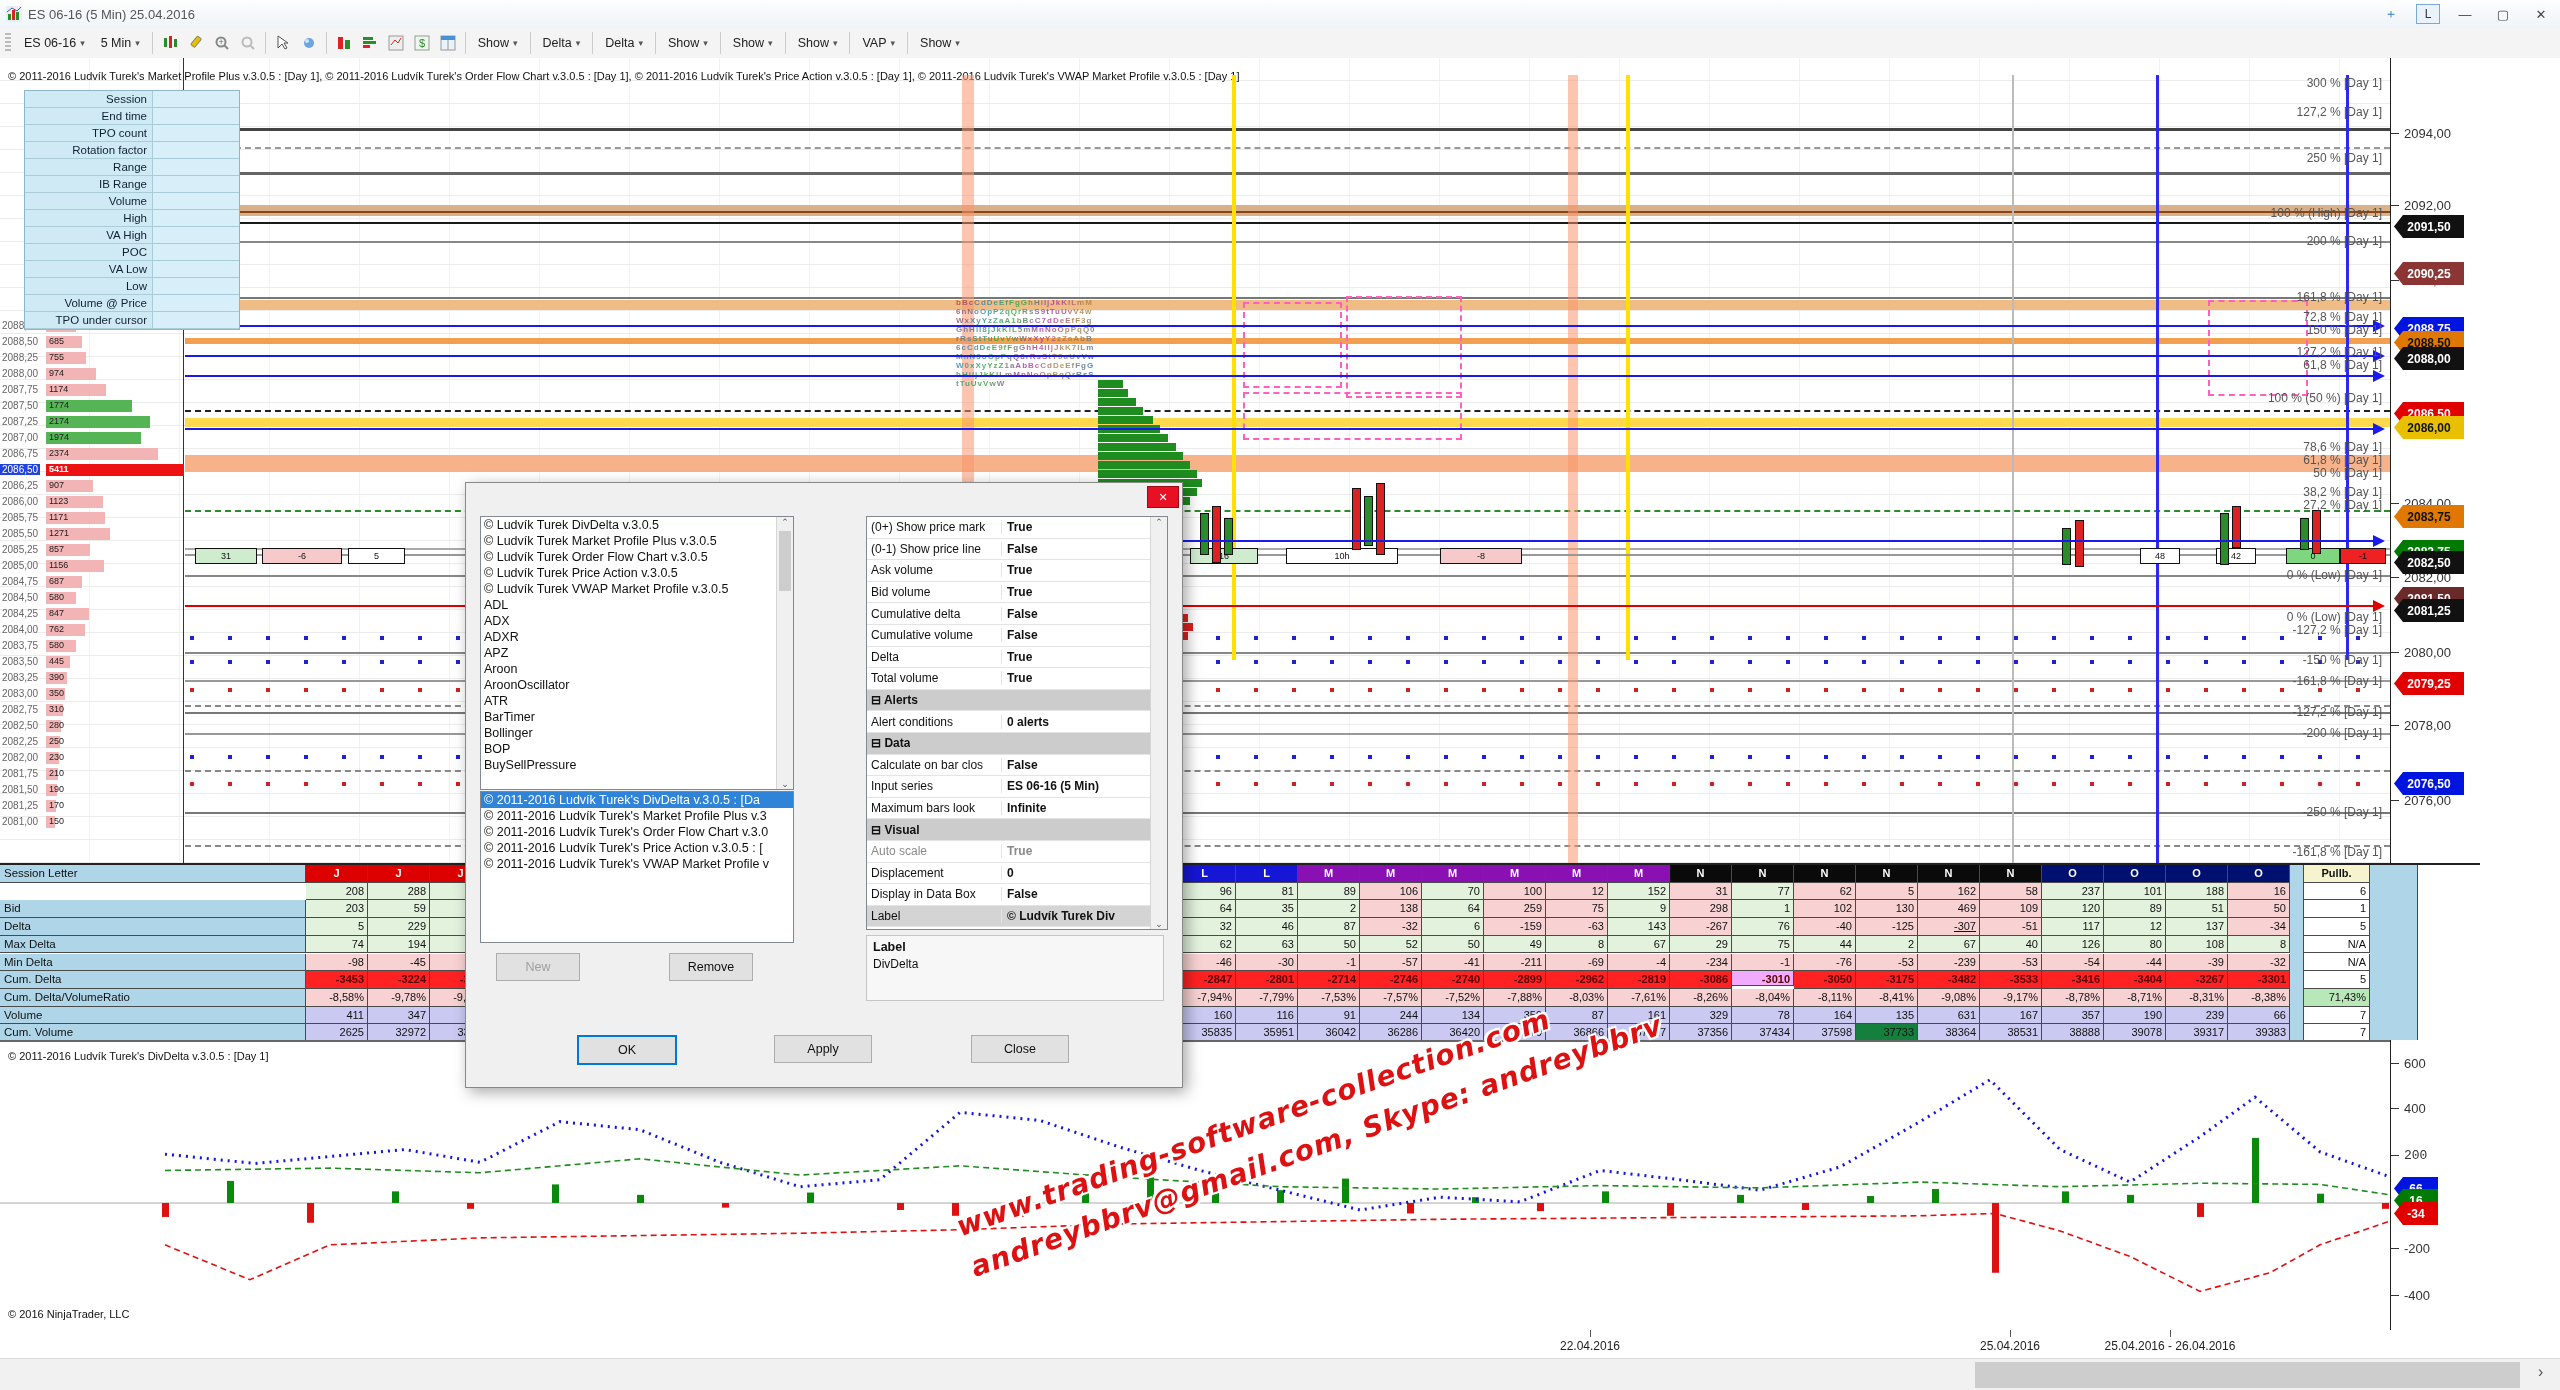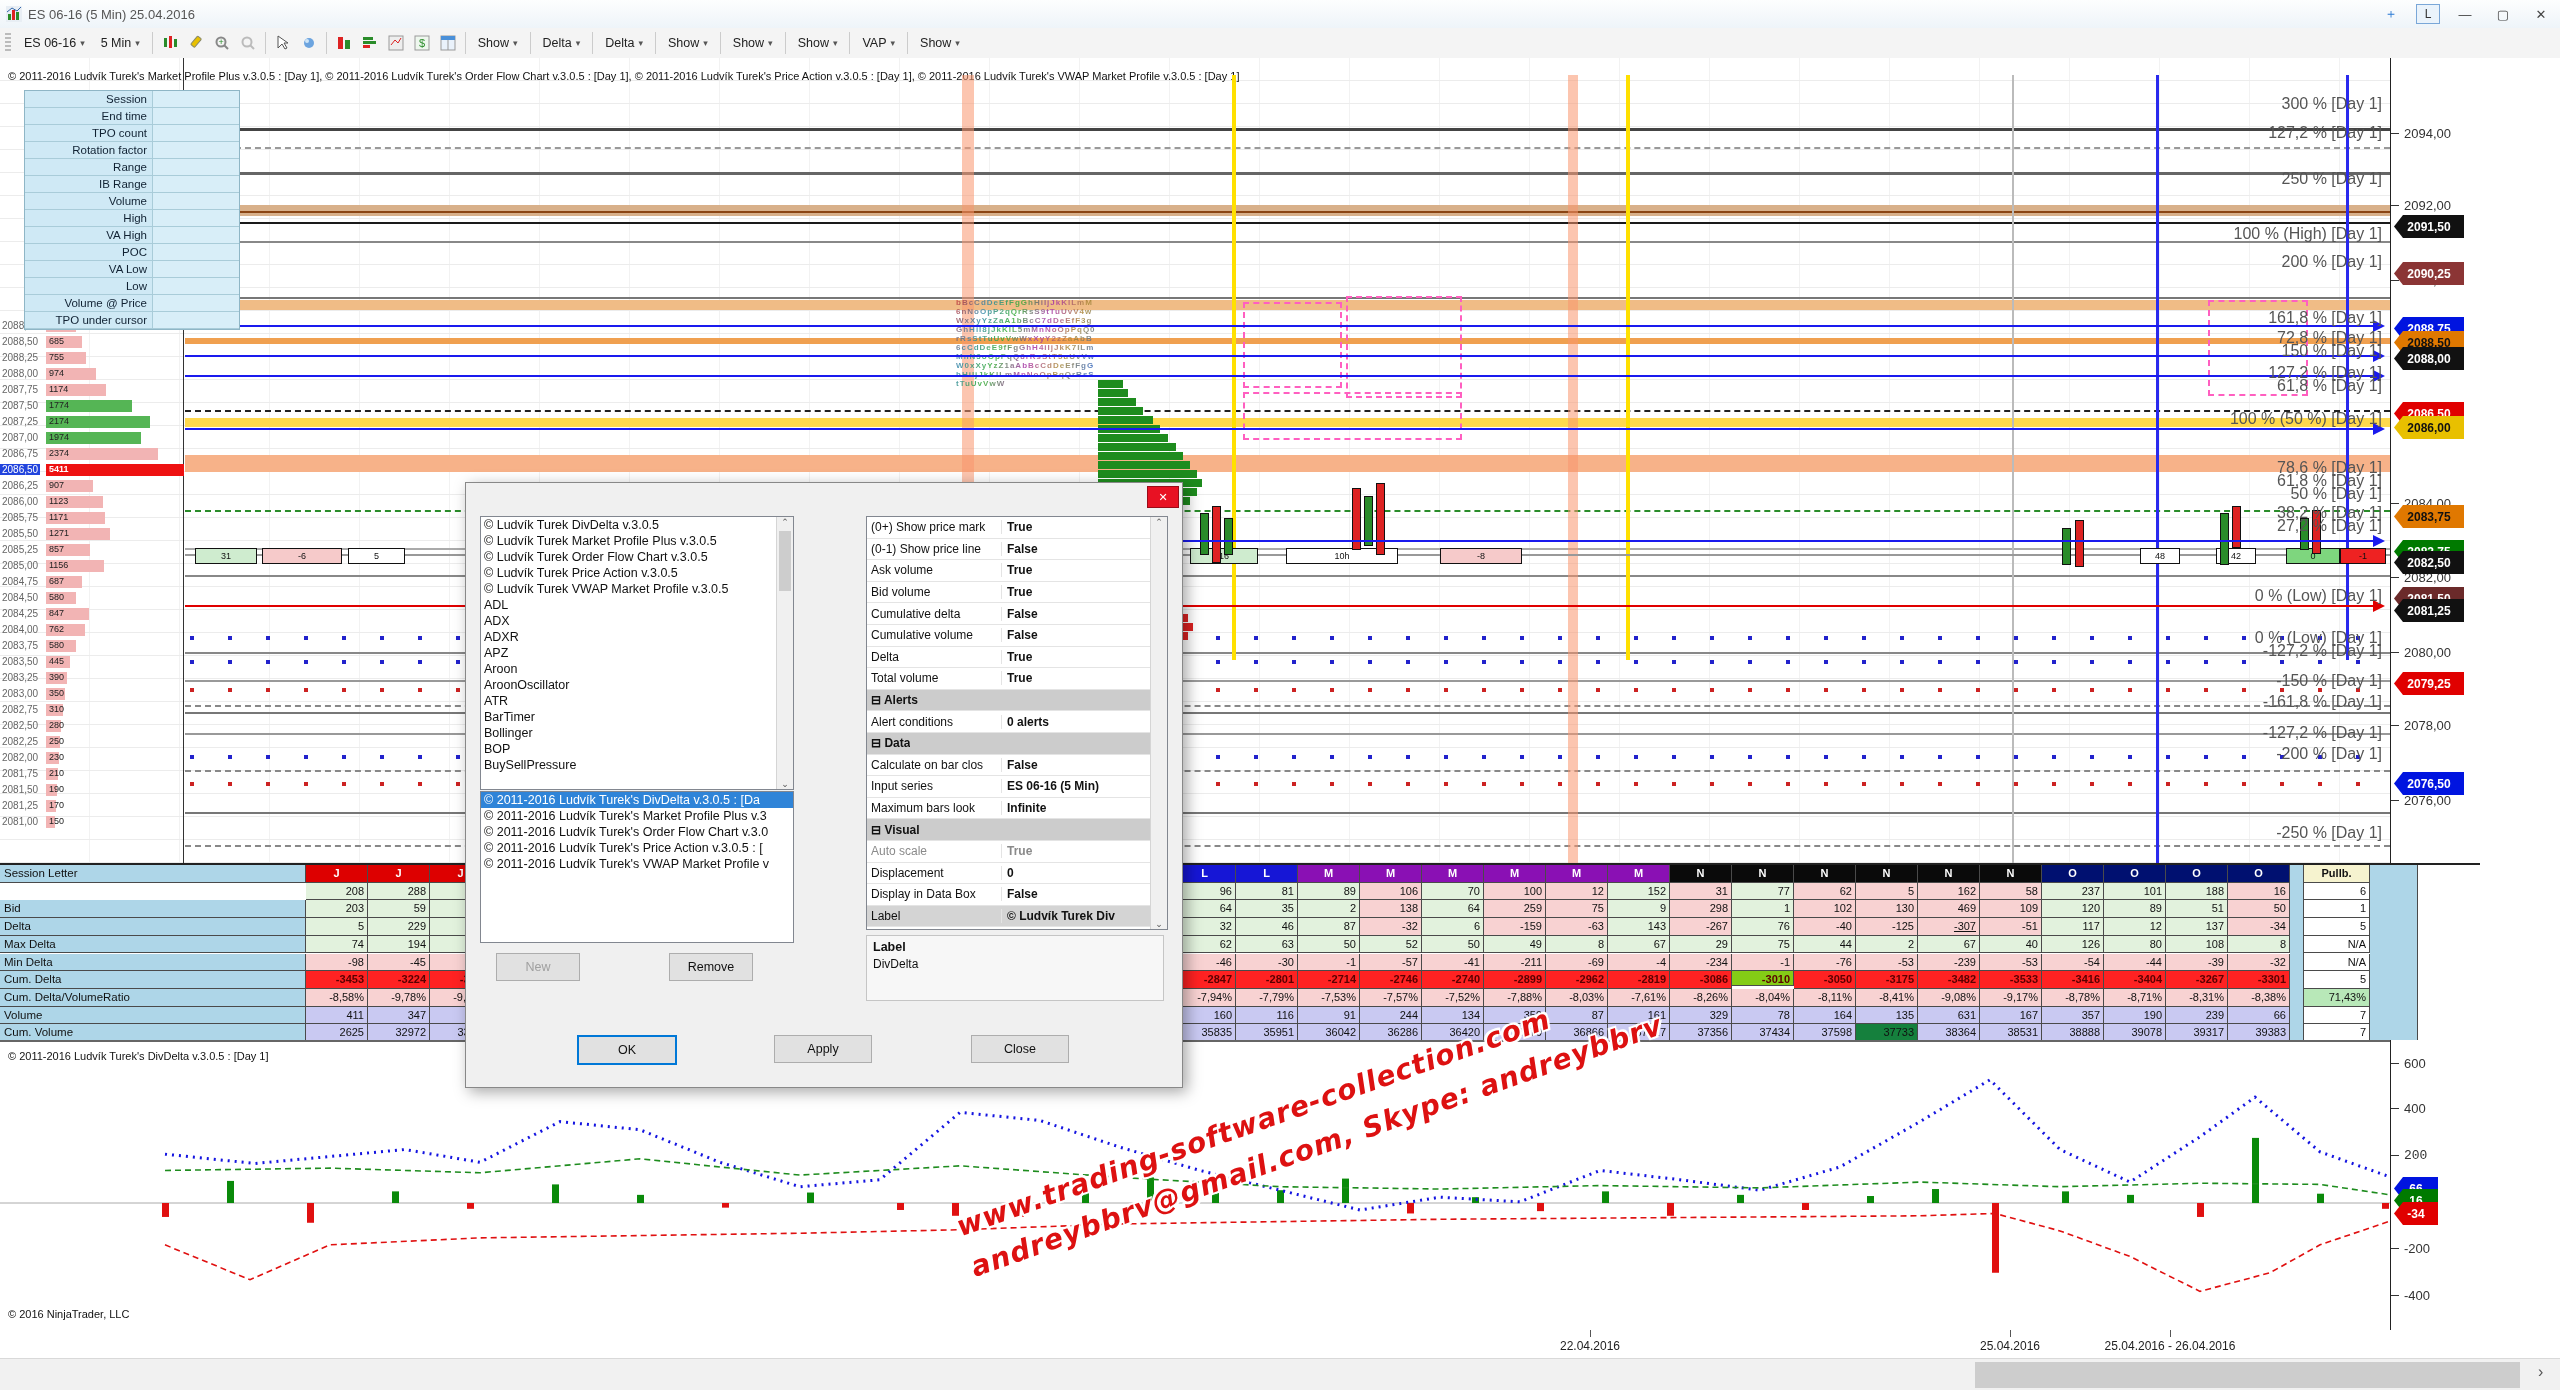--- a/index.html
+++ b/index.html
@@ -26,21 +26,21 @@
   #plot{left:0;top:0;width:2390px;height:982px;overflow:hidden;
     background-image:repeating-linear-gradient(transparent 0 22px,#ececec 22px 23px),
                      repeating-linear-gradient(90deg,transparent 0 89px,#f2f2f2 89px 90px);}
   #plotLeftLine{left:183px;top:0;width:1px;height:982px;background:#333;}
   #axis{left:2390px;top:0;width:170px;height:982px;background:#fff;border-left:1px solid #222;}
   .tick{position:absolute;left:0;width:8px;height:1px;background:#333;}
   .ticklab{position:absolute;left:13px;font-size:13px;color:#333;transform:translateY(-7px);}
   .ptag{position:absolute;left:3px;width:70px;height:23px;font-size:12px;font-weight:bold;color:#fff;
         display:flex;align-items:center;justify-content:center;
         clip-path:polygon(9px 0,100% 0,100% 100%,9px 100%,0 50%);}
-  .pct{position:absolute;right:8px;font-size:16px;color:#555;white-space:nowrap;transform:translateY(-7px);margin-top:19px;}
+  .pct{position:absolute;right:8px;font-size:12px;color:#555;white-space:nowrap;transform:translateY(-7px);}
   .copy{font-size:11px;color:#111;white-space:nowrap;}
   
   #tipbox{left:24px;top:32px;width:214px;border:1px solid #8fb6c6;background:#cfe9f5;font-size:11.5px;}
   .tiprow{display:flex;height:16px;border-bottom:1px solid #a9ccd9;}
   .tiprow .tl{width:122px;text-align:right;padding-right:5px;border-right:1px solid #a9ccd9;line-height:16px;color:#123;}
   .tiprow .tv{flex:1;background:#d8eef8;}
   
   .lrow{position:absolute;left:0;height:16px;font-size:10px;}
   .lrow .pp{position:absolute;left:2px;top:2px;color:#666;}
   .lrow .bar{position:absolute;left:46px;top:2px;height:12px;}
@@ -927,21 +927,21 @@
         <div class="tcell" style="left: 1670px; top: 106.2px; width: 62px; height: 17.7px; background: rgb(255, 34, 34); color: rgb(90, 0, 0); font-weight: bold;">-3086</div>
         <div class="tcell" style="left: 1670px; top: 123.9px; width: 62px; height: 17.7px; background: rgb(248, 210, 210);">-8,26%</div>
         <div class="tcell" style="left: 1670px; top: 141.6px; width: 62px; height: 17.7px; background: rgb(201, 201, 242);">329</div>
         <div class="tcell" style="left: 1670px; top: 159.3px; width: 62px; height: 17.7px; background: rgb(201, 201, 242);">37356</div>
         <div class="tcell thead" style="left: 1732px; top: 0px; width: 62px; height: 17.7px; background: rgb(10, 10, 10); color: rgb(255, 255, 255);">N</div>
         <div class="tcell" style="left: 1732px; top: 17.7px; width: 62px; height: 17.7px; background: rgb(226, 242, 221);">77</div>
         <div class="tcell" style="left: 1732px; top: 35.4px; width: 62px; height: 17.7px; background: rgb(226, 242, 221);">1</div>
         <div class="tcell" style="left: 1732px; top: 53.1px; width: 62px; height: 17.7px; background: rgb(226, 242, 221);">76</div>
         <div class="tcell" style="left: 1732px; top: 70.8px; width: 62px; height: 17.7px; background: rgb(226, 242, 221);">75</div>
         <div class="tcell" style="left: 1732px; top: 88.5px; width: 62px; height: 17.7px; background: rgb(248, 210, 210);">-1</div>
-        <div class="tcell" style="left: 1732px; top: 106.2px; width: 62px; height: 15px; background: #84cc16; color: rgb(90, 0, 0); font-weight: bold;">-3010</div>
+        <div class="tcell" style="left: 1732px; top: 106.2px; width: 62px; height: 15px; background: #f0abfc; color: rgb(90, 0, 0); font-weight: bold;">-3010</div>
         <div class="tcell" style="left: 1732px; top: 123.9px; width: 62px; height: 17.7px; background: rgb(248, 210, 210);">-8,04%</div>
         <div class="tcell" style="left: 1732px; top: 141.6px; width: 62px; height: 17.7px; background: rgb(201, 201, 242);">78</div>
         <div class="tcell" style="left: 1732px; top: 159.3px; width: 62px; height: 17.7px; background: rgb(201, 201, 242);">37434</div>
         <div class="tcell thead" style="left: 1794px; top: 0px; width: 62px; height: 17.7px; background: rgb(10, 10, 10); color: rgb(255, 255, 255);">N</div>
         <div class="tcell" style="left: 1794px; top: 17.7px; width: 62px; height: 17.7px; background: rgb(248, 210, 210);">62</div>
         <div class="tcell" style="left: 1794px; top: 35.4px; width: 62px; height: 17.7px; background: rgb(248, 210, 210);">102</div>
         <div class="tcell" style="left: 1794px; top: 53.1px; width: 62px; height: 17.7px; background: rgb(248, 210, 210);">-40</div>
         <div class="tcell" style="left: 1794px; top: 70.8px; width: 62px; height: 17.7px; background: rgb(226, 242, 221);">44</div>
         <div class="tcell" style="left: 1794px; top: 88.5px; width: 62px; height: 17.7px; background: rgb(248, 210, 210);">-76</div>
         <div class="tcell" style="left: 1794px; top: 106.2px; width: 62px; height: 17.7px; background: rgb(255, 34, 34); color: rgb(90, 0, 0); font-weight: bold;">-3050</div>

